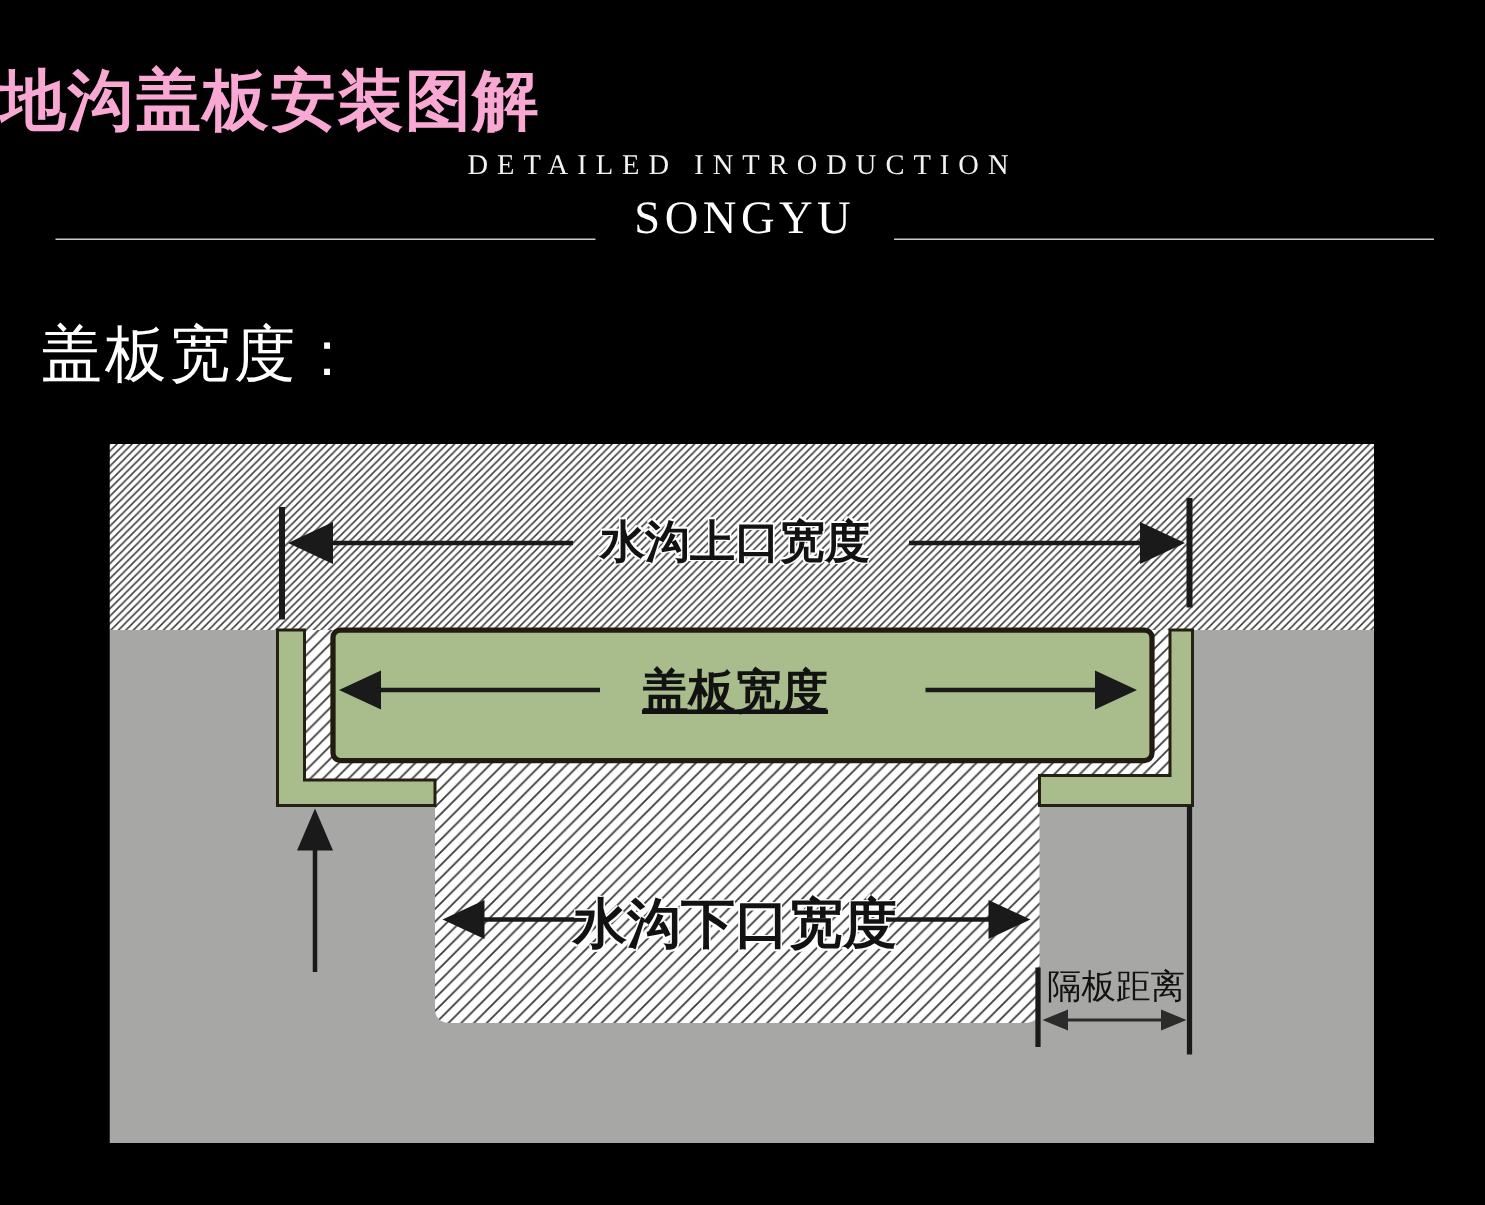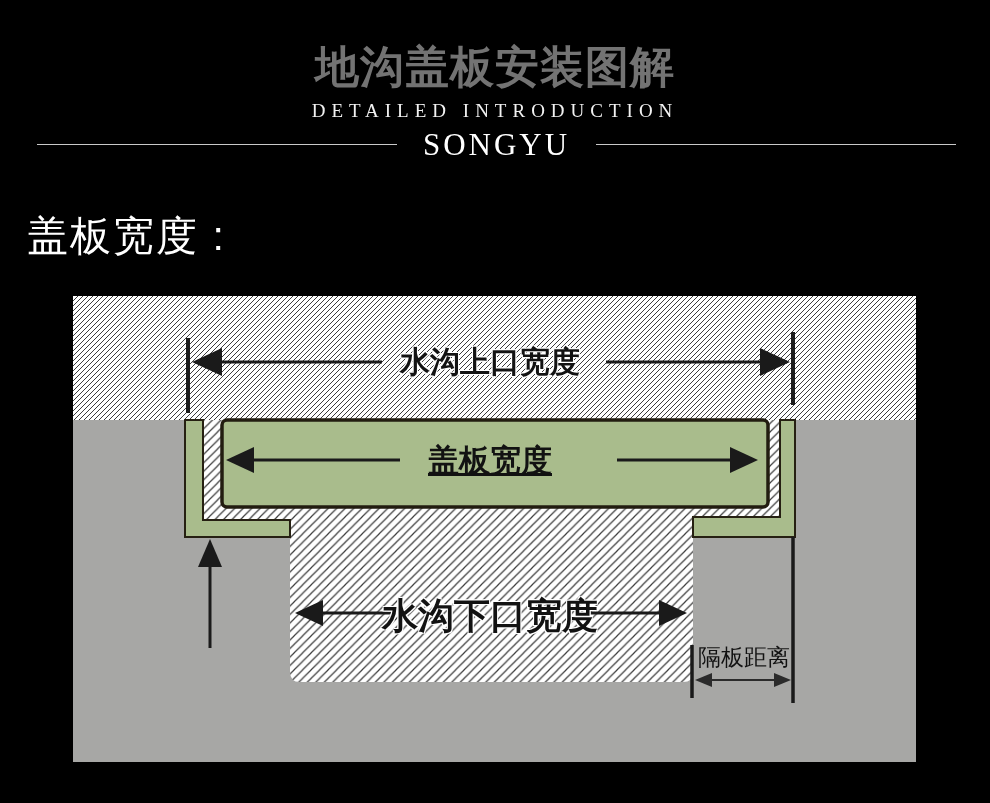--- a/index.html
+++ b/index.html
@@ -2,32 +2,32 @@
 <html><head>
 <meta charset="utf-8">
 <style>
   html,body{margin:0;padding:0;background:#000;}
   #page{
     position:relative;width:990px;height:803px;background:#000;overflow:hidden;
     font-family:"Liberation Sans","DejaVu Sans",sans-serif;
   }
   
   .main-title{
-    position:absolute;top:46px;left:0;width:100%;text-align:center;
-    color:#737373;font-family:"Liberation Serif","DejaVu Serif",serif;
+    position:absolute;top:46px;left:0;width:100%;text-align:left;
+    color:#f9a8d4;font-family:"Liberation Serif","DejaVu Serif",serif;
     font-size:44px;font-weight:bold;letter-spacing:1px;line-height:1;
   }
   .subtitle{
     position:absolute;top:101px;left:0;width:100%;text-align:center;
     color:#f2f2f2;font-family:"Liberation Serif","DejaVu Serif",serif;
     font-size:19px;letter-spacing:6px;line-height:1;
   }
   .brand-row{
     position:absolute;top:128px;left:37px;width:919px;height:32px;
-    display:flex;align-items:center;gap:26px;
+    display:flex;align-items:flex-end;gap:26px;
   }
   .brand-line{flex:1;height:1px;background:#c9c9c9;}
   .brand-text{
     color:#fff;font-family:"Liberation Serif","DejaVu Serif",serif;
     font-size:31px;letter-spacing:3px;line-height:1;
   }
   .section-heading{
     position:absolute;top:213px;left:27px;
     color:#fff;font-size:41px;letter-spacing:2px;line-height:1.15;
   }

